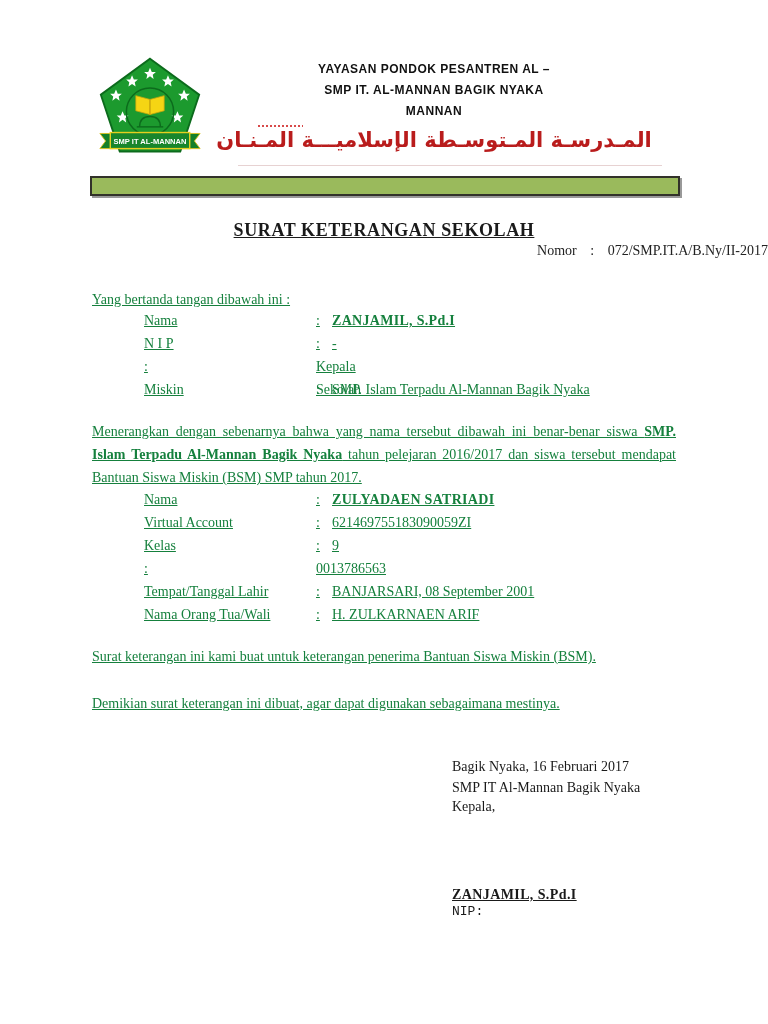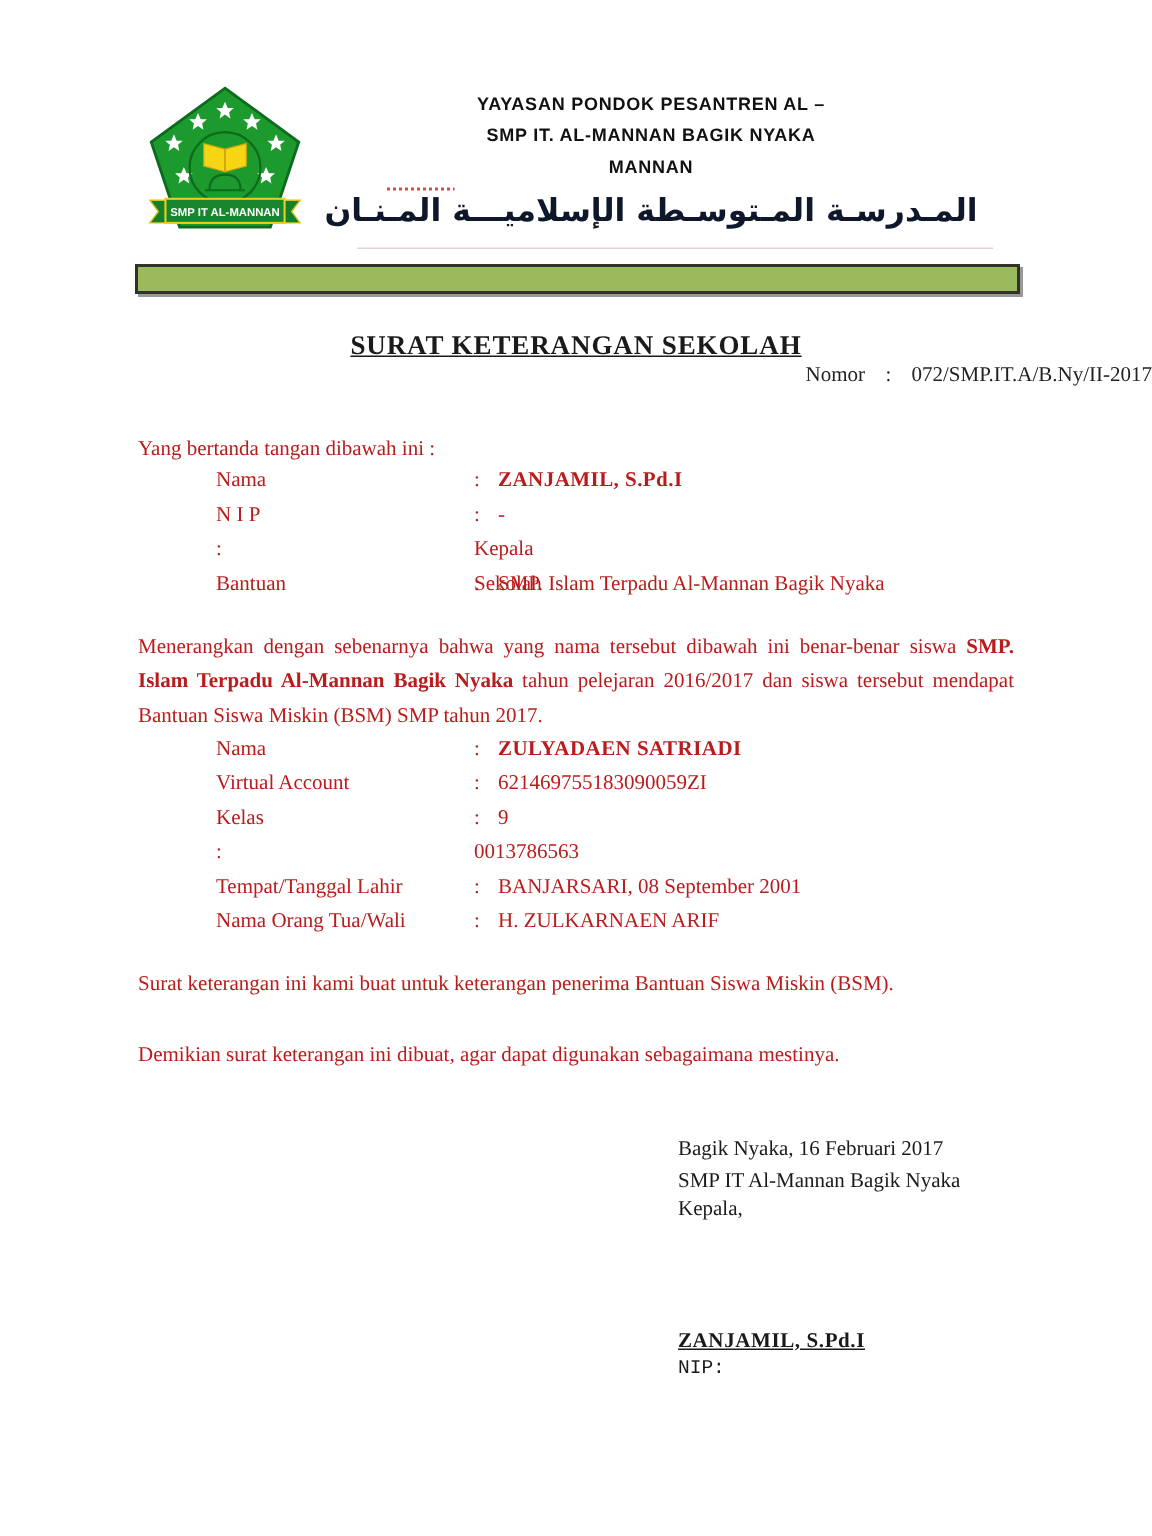--- a/index.html
+++ b/index.html
@@ -6,38 +6,38 @@
   body{width:768px;height:1024px;background:#ffffff;position:relative;overflow:hidden;
        font-family:"Liberation Serif", serif;color:#1a1a1a;}
   .abs{position:absolute;}
 
   
   #logo{left:98px;top:56px;width:104px;height:102px;}
   #headtext{left:188px;top:59px;width:492px;text-align:center;
             font-family:"Liberation Sans", sans-serif;font-weight:bold;color:#111;}
   .org-line{font-size:12px;line-height:21px;letter-spacing:0.5px;}
   .arabic-line{margin-top:5px;font-family:"DejaVu Sans", sans-serif;font-weight:bold;
-               font-size:21px;line-height:26px;color:#0f172a;letter-spacing:1px;}
+               font-size:21px;line-height:26px;color:#b91c1c;letter-spacing:1px;}
   #arabic-underline{left:238px;top:165px;width:424px;height:1px;background:#e7d2d2;}
   #squiggle{left:258px;top:125px;width:45px;height:2px;
             background:repeating-linear-gradient(90deg,#d84a4a 0 2px,transparent 2px 4px);}
 
   
   #greenbar{left:90px;top:176px;width:586px;height:16px;background:#9aba5c;
             border:2px solid #32322a;box-shadow:2px 2px 0 rgba(70,70,70,0.55);}
 
   
   #heading{left:0;top:220px;width:768px;text-align:center;font-size:18px;font-weight:bold;
            letter-spacing:0.6px;}
   #heading span{text-decoration:underline;}
   #nomor{left:0;top:243px;width:768px;text-align:right;font-size:14px;color:#222;}
   #nomor .gap{display:inline-block;width:10px;}
 
   
-  .bodytext{font-size:14px;line-height:23px;color:#b91c1c;}
+  .bodytext{font-size:14px;line-height:23px;color:#15803d;text-decoration:underline;}
   #opening{left:92px;top:288px;width:584px;}
   #signer{left:92px;top:309px;width:584px;}
   #student{left:92px;top:488px;width:584px;}
   .kv-row{display:grid;grid-template-columns:172px 16px 1fr;padding-left:52px;height:23px;
           align-items:baseline;}
   .kv-row .v.bold{font-weight:bold;letter-spacing:0.3px;}
   #para1{left:92px;top:420px;width:584px;text-align:justify;}
   #closing1{left:92px;top:645px;width:584px;}
   #closing2{left:92px;top:692px;width:584px;}
 
@@ -117,21 +117,21 @@
   <div class="kv-row">
     <span class="l">N I P</span>
     <span class="c">:</span>
     <span class="v">-</span>
   </div>
   <div class="kv-row">
     <span class="c">:</span>
     <span class="v">Kepala Sekolah</span>
   </div>
   <div class="kv-row">
-    <span class="l">Bantuan</span>
+    <span class="l">Miskin</span>
     <span class="c">:</span>
     <span class="v">SMP. Islam Terpadu Al-Mannan Bagik Nyaka</span>
   </div>
 </div>
 
 <div id="para1" class="abs bodytext">
   <span>Menerangkan dengan sebenarnya bahwa yang nama tersebut dibawah ini benar-benar siswa </span><b>SMP. Islam Terpadu Al-Mannan Bagik Nyaka</b><span> tahun pelejaran 2016/2017  dan siswa tersebut mendapat Bantuan Siswa Miskin (BSM) SMP tahun 2017.</span>
 </div>
 
 <div id="student" class="abs bodytext">

